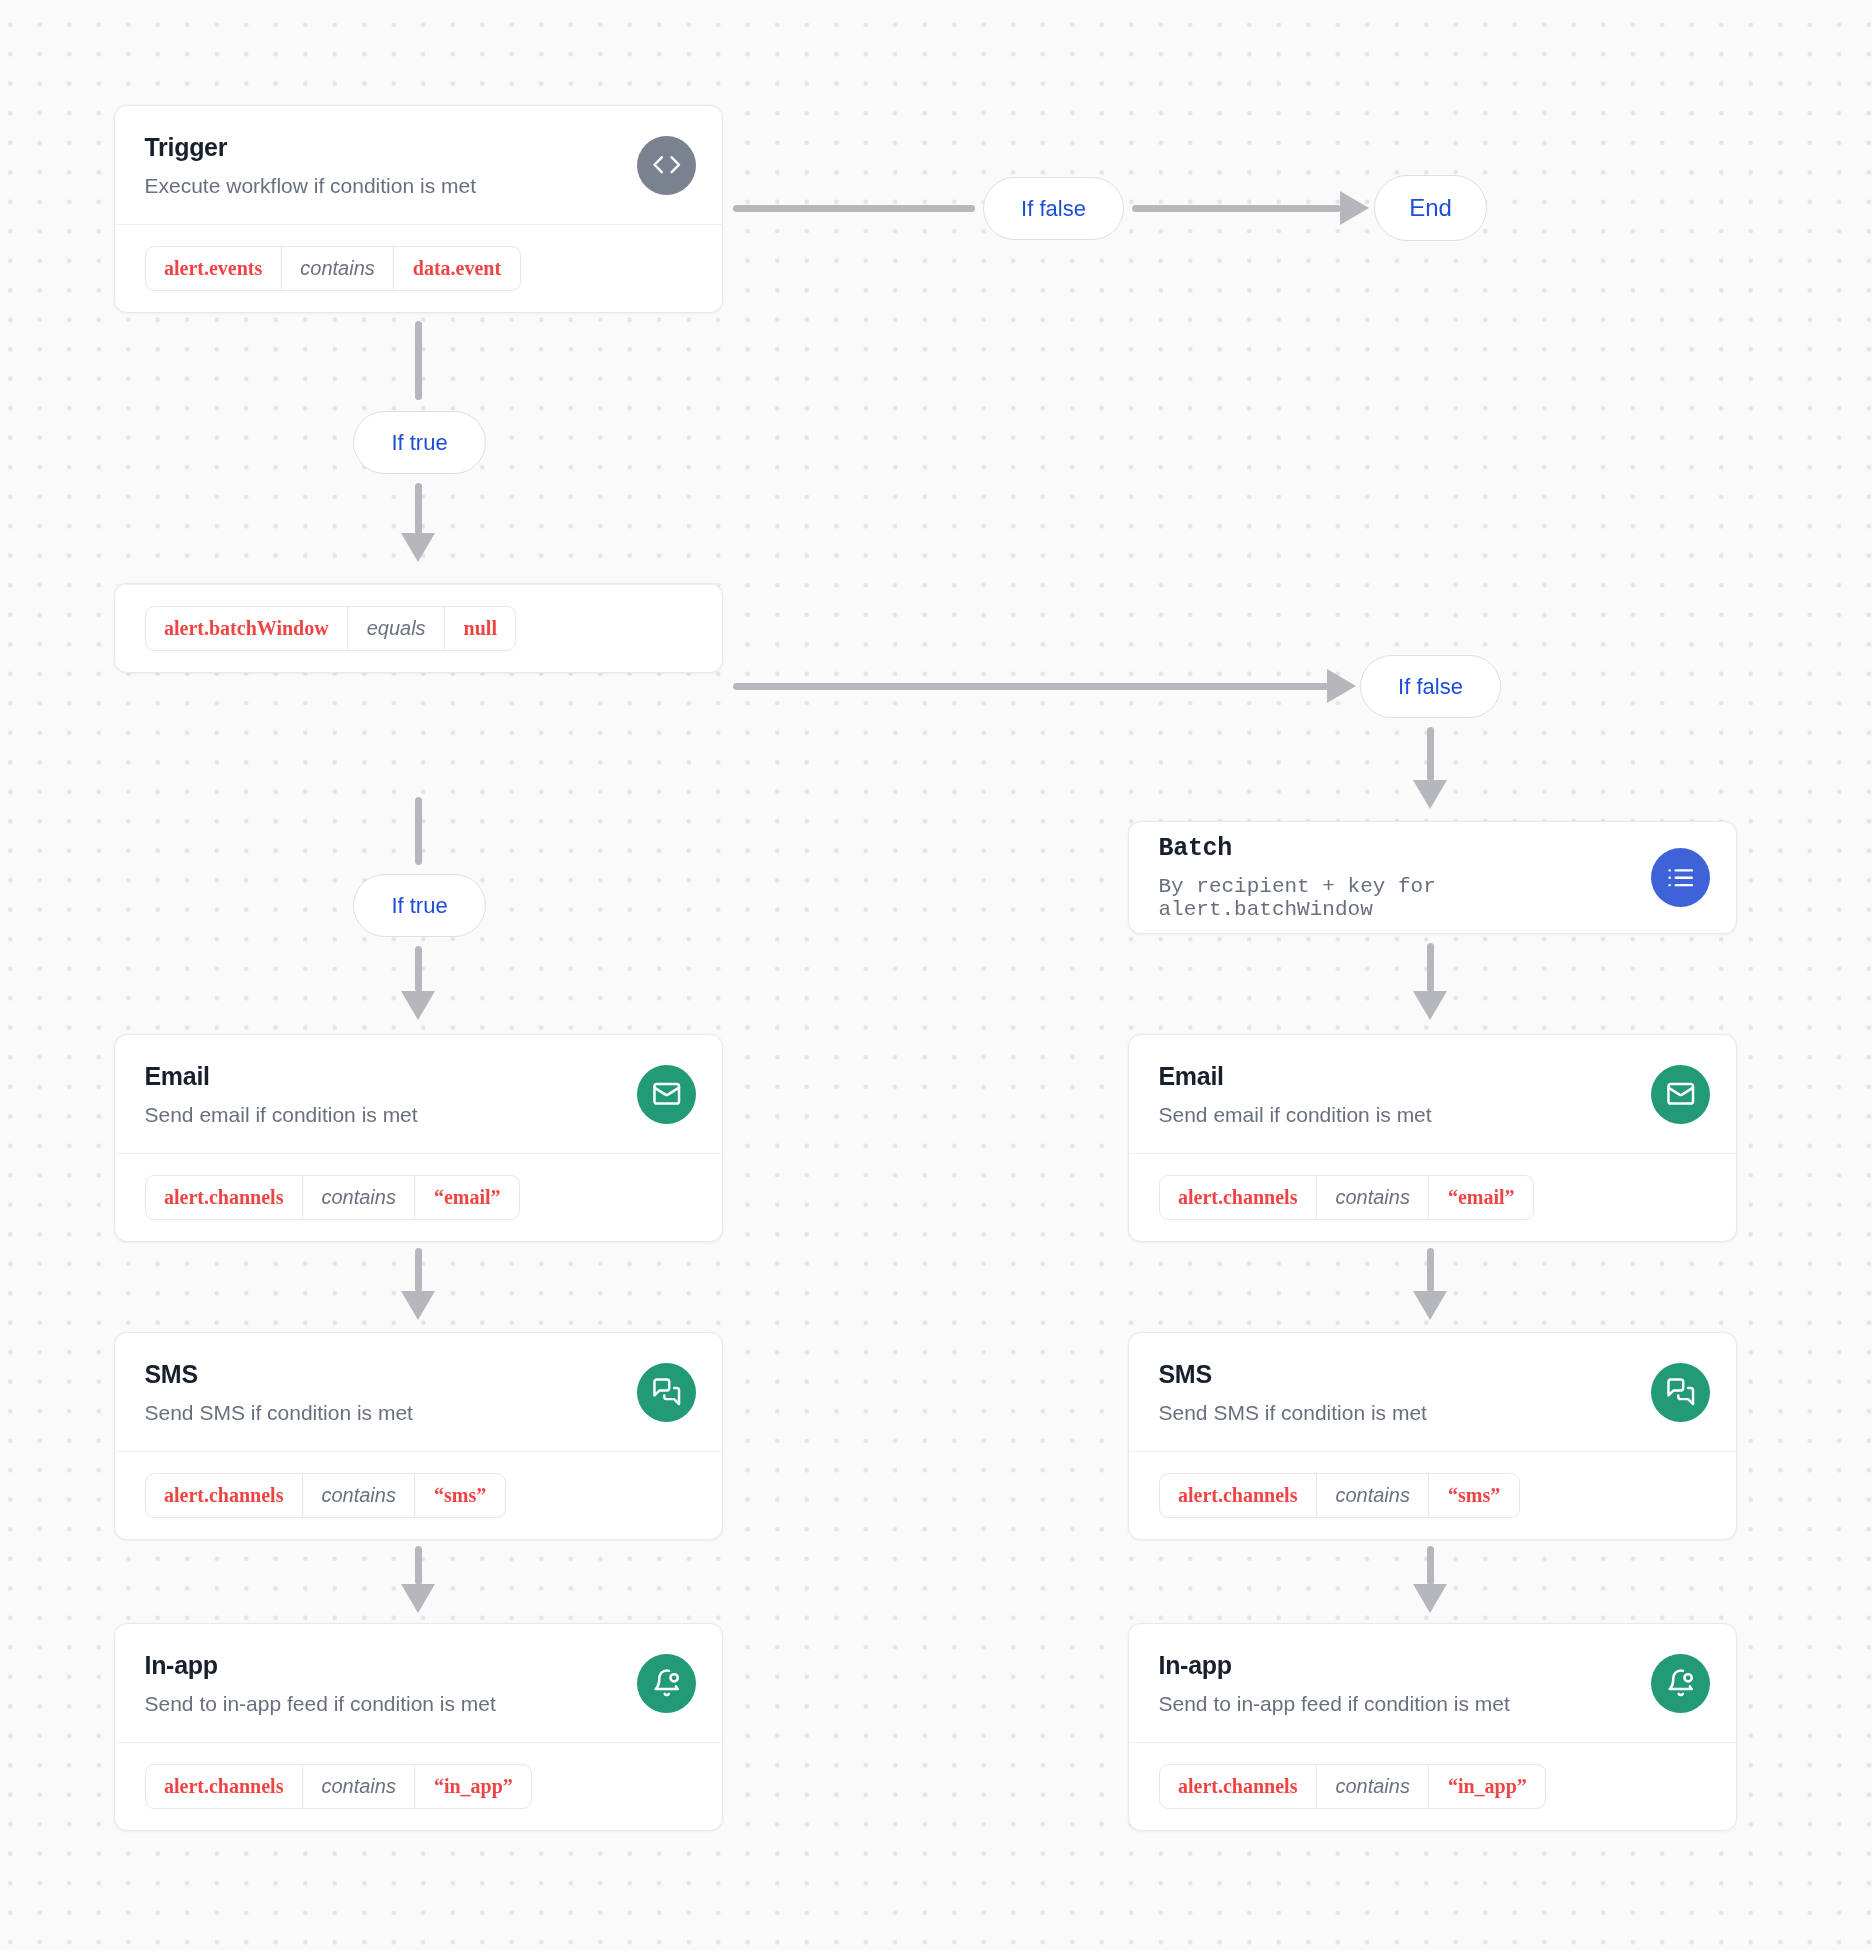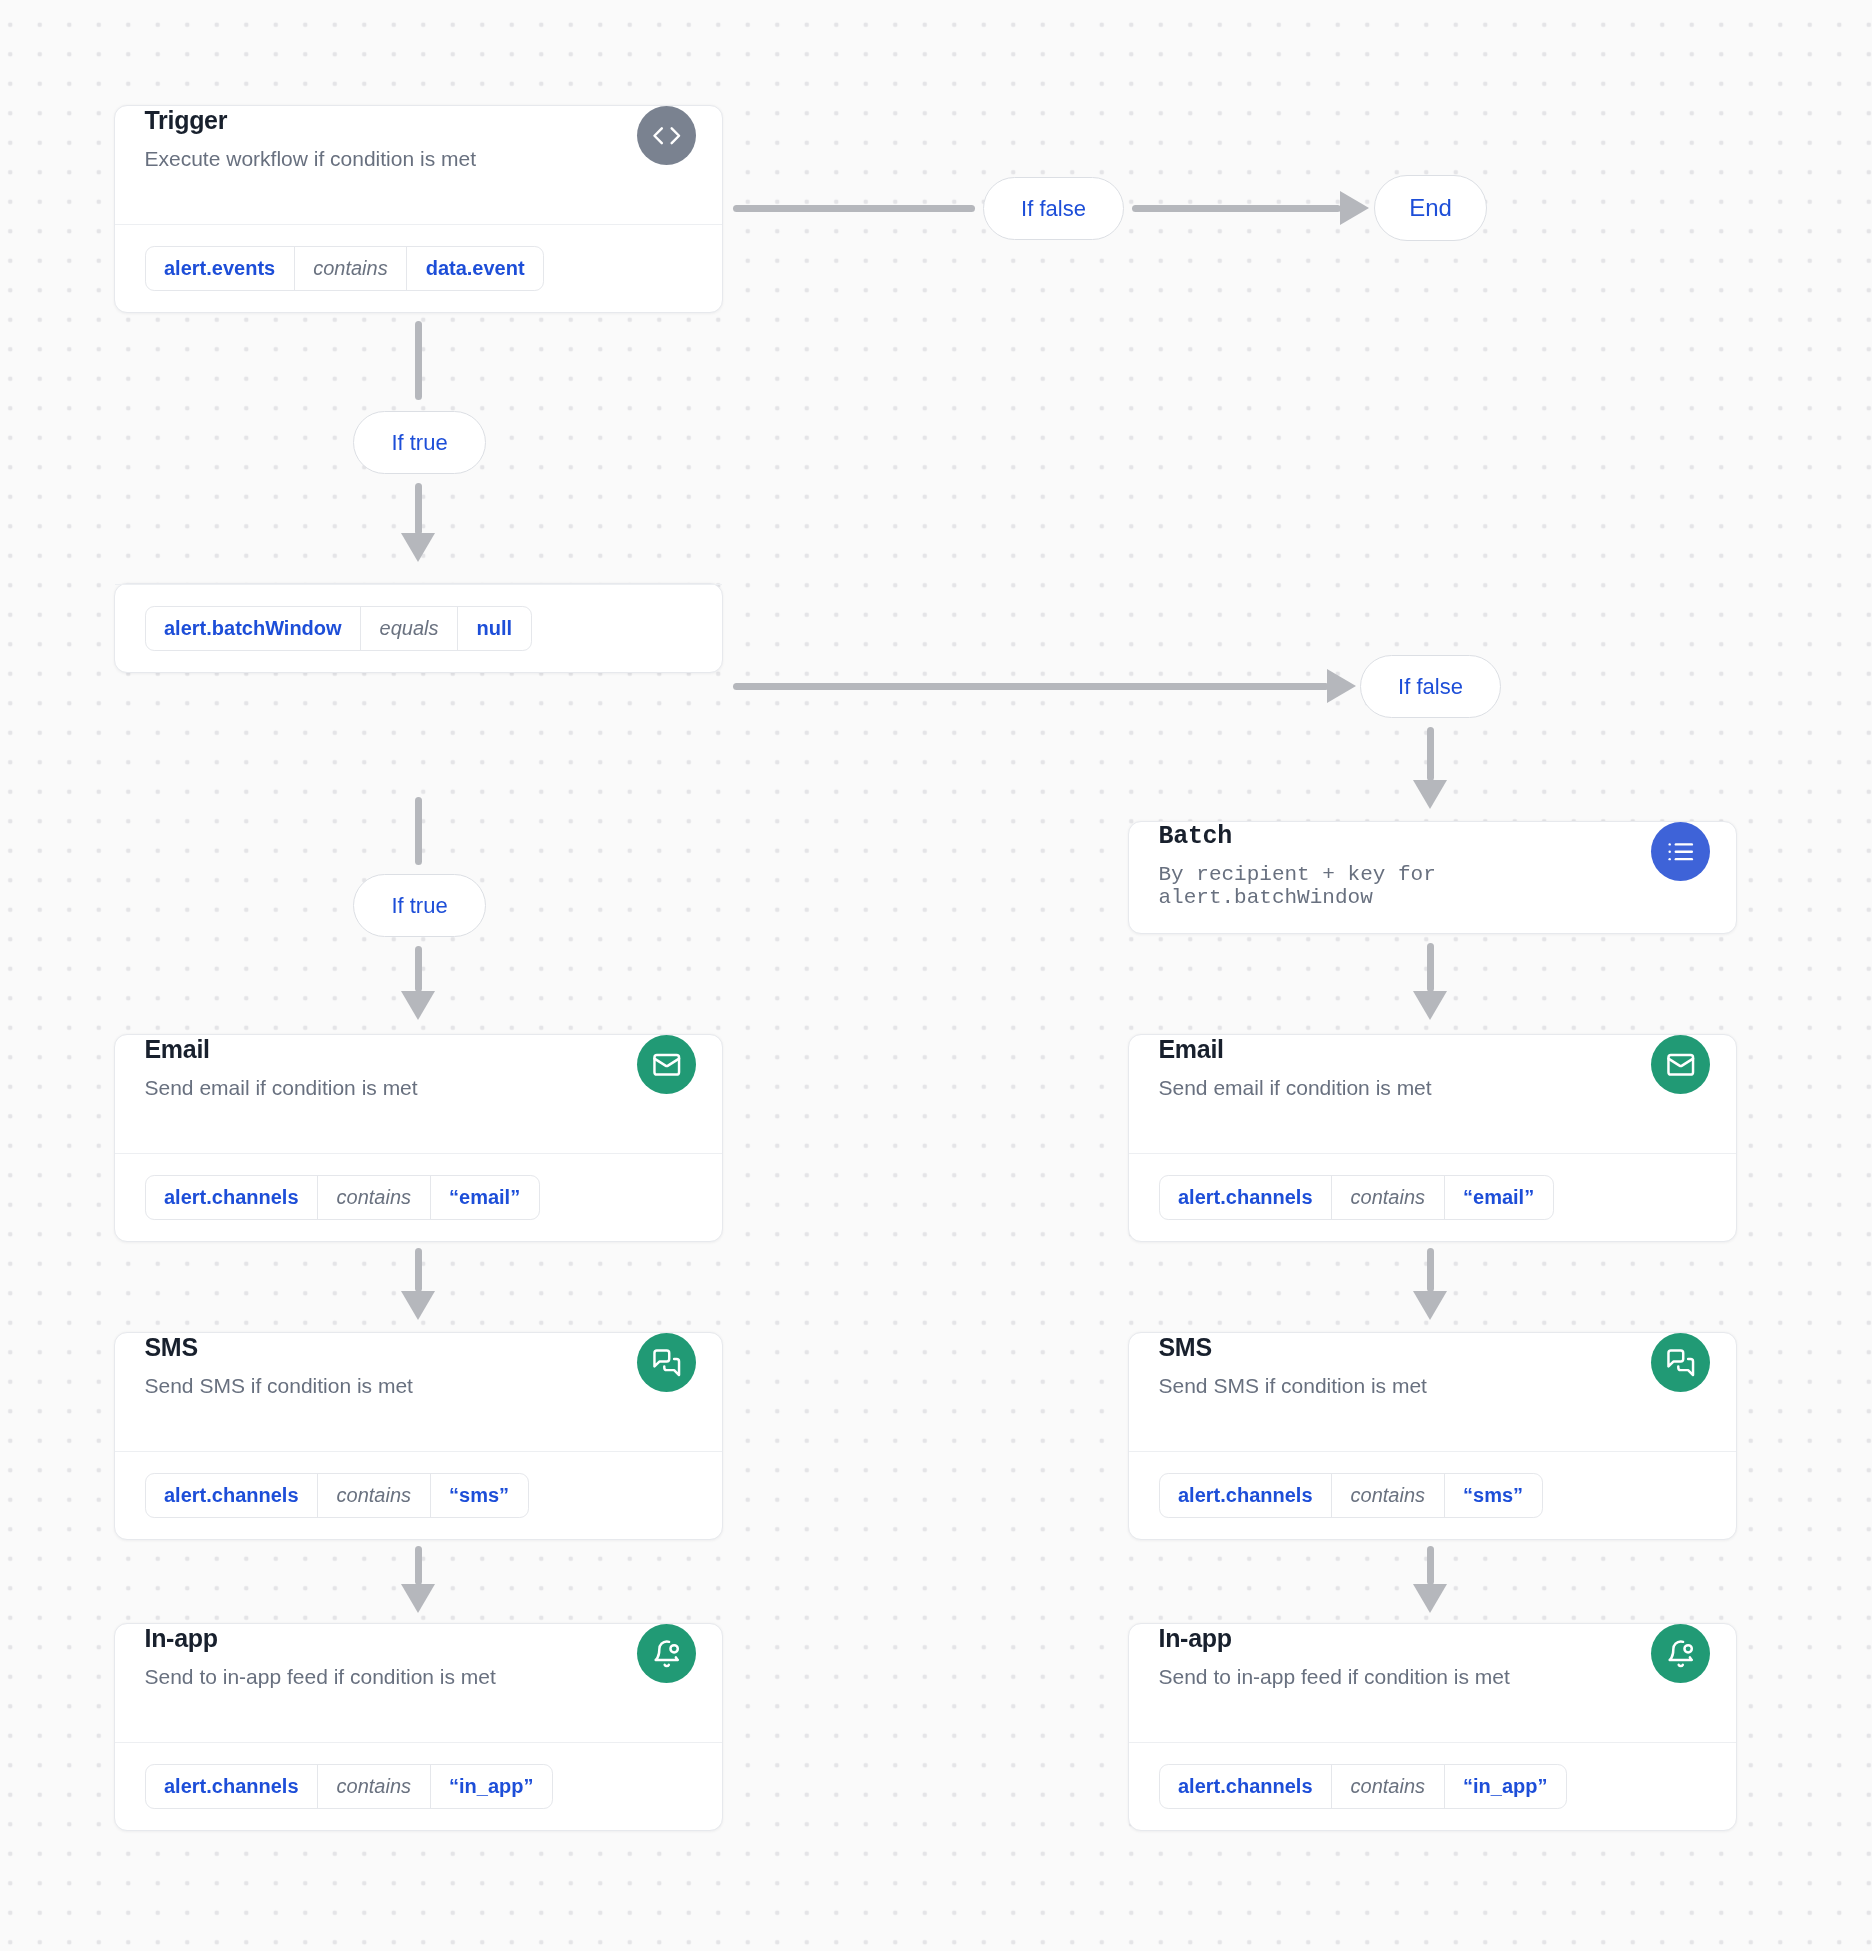--- a/index.html
+++ b/index.html
@@ -15,36 +15,36 @@
     color:#18202d;
   }
   
   .node{
     position:absolute;width:609px;box-sizing:border-box;
     background:#ffffff;border:1.4px solid #e7e9ed;border-radius:13px;
     box-shadow:0 0.9px 2.8px rgba(16,24,40,.05);
   }
   .node-header{
     height:118px;box-sizing:border-box;
-    display:flex;justify-content:space-between;
+    display:flex;align-items:center;justify-content:space-between;
     padding:0 26px 0 29.5px;
   }
   .node.header-only .node-header{height:111px;font-family:Liberation Mono, monospace;}
   .node-title{font-size:25px;font-weight:600;color:#18202d;margin-bottom:12px;letter-spacing:-0.3px;}
   .node-desc{font-size:21px;color:#68707f;}
   .node-icon{width:59px;height:59px;border-radius:50%;flex:none;display:flex;align-items:center;justify-content:center;}
   .node-icon svg{width:29.5px;height:29.5px;stroke:#ffffff;fill:none;stroke-width:2;stroke-linecap:round;stroke-linejoin:round;}
   .icon-gray{background:#7a8290;}
   .icon-blue{background:#3e63d8;}
   .icon-green{background:#219a75;}
   .node-cond{border-top:1.4px solid #edeff2;padding:21px 29.5px;}
   .cond-pill{display:inline-flex;background:#fff;border:1.4px solid #e5e7eb;border-radius:9.2px;overflow:hidden;}
   .cond-seg{padding:9.2px 18.5px;font-size:20px;line-height:1.25;white-space:pre;}
   .cond-seg + .cond-seg{border-left:1.4px solid #e5e7eb;}
-  .cond-mono{font-family:Liberation Sans, sans-serif;font-weight:600;color:#1d4ed8;}
+  .cond-mono{font-family:Liberation Serif, serif;font-weight:600;color:#ef4444;}
   .cond-op{color:#6a7280;font-style:italic;}
   
   .edge-pill{
     position:absolute;box-sizing:border-box;
     background:#fff;border:1.4px solid #dcdfe4;border-radius:37px;
     display:flex;align-items:center;justify-content:center;
     font-size:22px;font-weight:500;color:#1d4ed8;
   }
   .edge-pill.end{font-size:24px;}
   

